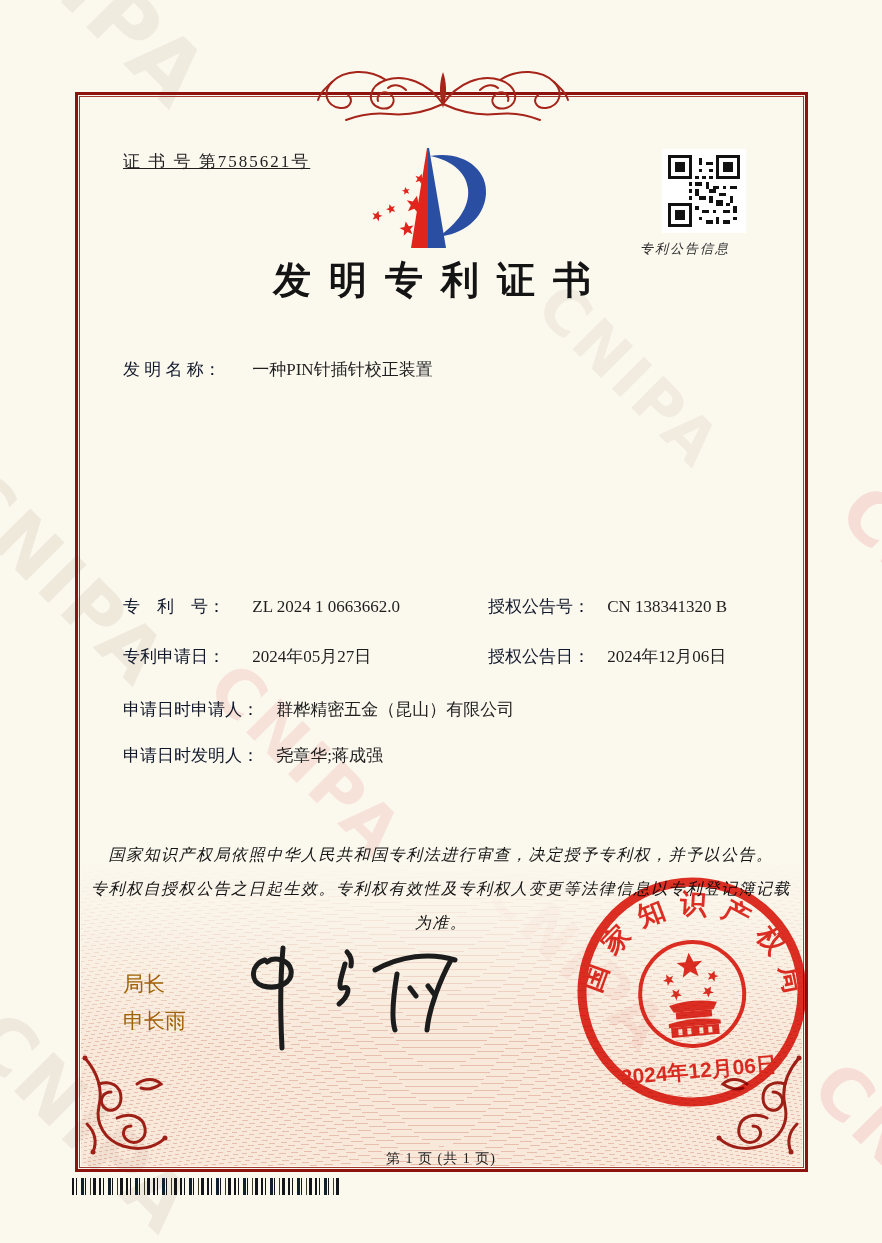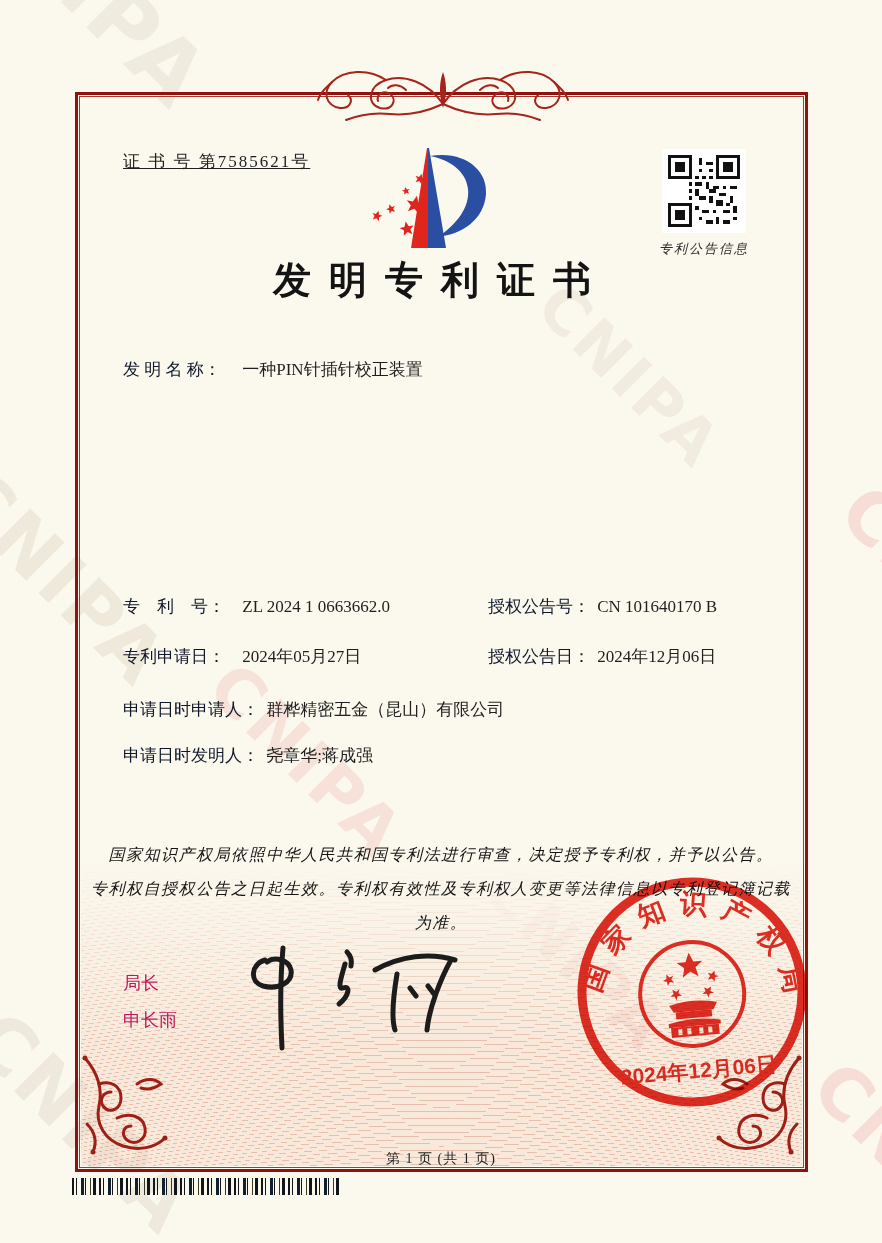--- a/index.html
+++ b/index.html
@@ -27,37 +27,37 @@
         rgba(198,110,82,.34) 0 1.3px, rgba(198,110,82,0) 1.3px 9px),
       linear-gradient(rgba(243,211,192,.42), rgba(243,211,192,.42));
   }
   .waves::before{content:""; position:absolute; inset:0;
     background:linear-gradient(to bottom,#fbf8ee 0%, rgba(251,248,238,0) 60%);}
   
   .cert-no{position:absolute; left:123px; top:150px; font-size:17px; letter-spacing:2px;text-decoration:underline;}
   .logo{position:absolute; left:364px; top:146px;}
   .qr-box{position:absolute; left:662px; top:149px; width:84px; height:84px;
     background:#fff; display:flex; align-items:center; justify-content:center;}
-  .qr-caption{position:absolute; left:640px; top:240px; width:128px; text-align:center;
+  .qr-caption{position:absolute; left:640px; top:240px; width:128px; text-align:left;
     font-size:13px; font-style:italic; letter-spacing:2px; color:#2a2a2a;}
   .title{position:absolute; left:0; top:255px; width:100%; text-align:center;
     font-size:38px; font-weight:700; letter-spacing:18px; 
     box-sizing:border-box; color:#141414;}
   
   .row{position:absolute; left:123px; font-size:17px; white-space:nowrap;}
   .flabel{display:inline-block; color:#0f172a;}
   .flabel.w{min-width:112px;}
-  .fvalue{margin-left:3px;}
+  .fvalue{margin-left:13px;}
   .rcol{position:absolute; left:365px; top:0; white-space:nowrap;}
   
   .statement{position:absolute; left:85px; top:838px; width:712px; text-align:center;
     font-size:16px; font-style:italic; letter-spacing:1.5px; line-height:34px; color:#141414;}
   
   .sig-labels{position:absolute; left:123px; top:965px;
-    font-family:"Liberation Sans","DejaVu Sans",sans-serif; font-size:18px; color:#be185d;
+    font-family:"Liberation Sans","DejaVu Sans",sans-serif; font-size:21px; color:#a16207;
     line-height:37px;}
   .sig-svg{position:absolute; left:225px; top:930px;}
   
   .seal{position:absolute; left:572px; top:872px; transform:rotate(-5deg);
     opacity:.94; mix-blend-mode:multiply;}
   
   .page-no{position:absolute; left:0; top:1115px; width:100%; text-align:center;
     font-size:14px; letter-spacing:1px;margin-top:35px;}
   .barcode{position:absolute; left:72px; top:1178px; width:268px; height:17px;
     background:
@@ -211,21 +211,21 @@
 
   <div class="row" style="top:358px">
     <span class="flabel w">发 明 名 称：</span>
     <span class="fvalue">一种PIN针插针校正装置</span>
   </div>
   <div class="row" style="top:595px">
     <span class="flabel w">专　利　号：</span>
     <span class="fvalue">ZL 2024 1 0663662.0</span>
     <span class="rcol">
       <span class="flabel">授权公告号：</span>
-      <span class="fvalue">CN 101640170 B</span>
+      <span class="fvalue">CN 138341320 B</span>
     </span>
   </div>
   <div class="row" style="top:645px">
     <span class="flabel w">专利申请日：</span>
     <span class="fvalue">2024年05月27日</span>
     <span class="rcol">
       <span class="flabel">授权公告日：</span>
       <span class="fvalue">2024年12月06日</span>
     </span>
   </div>

